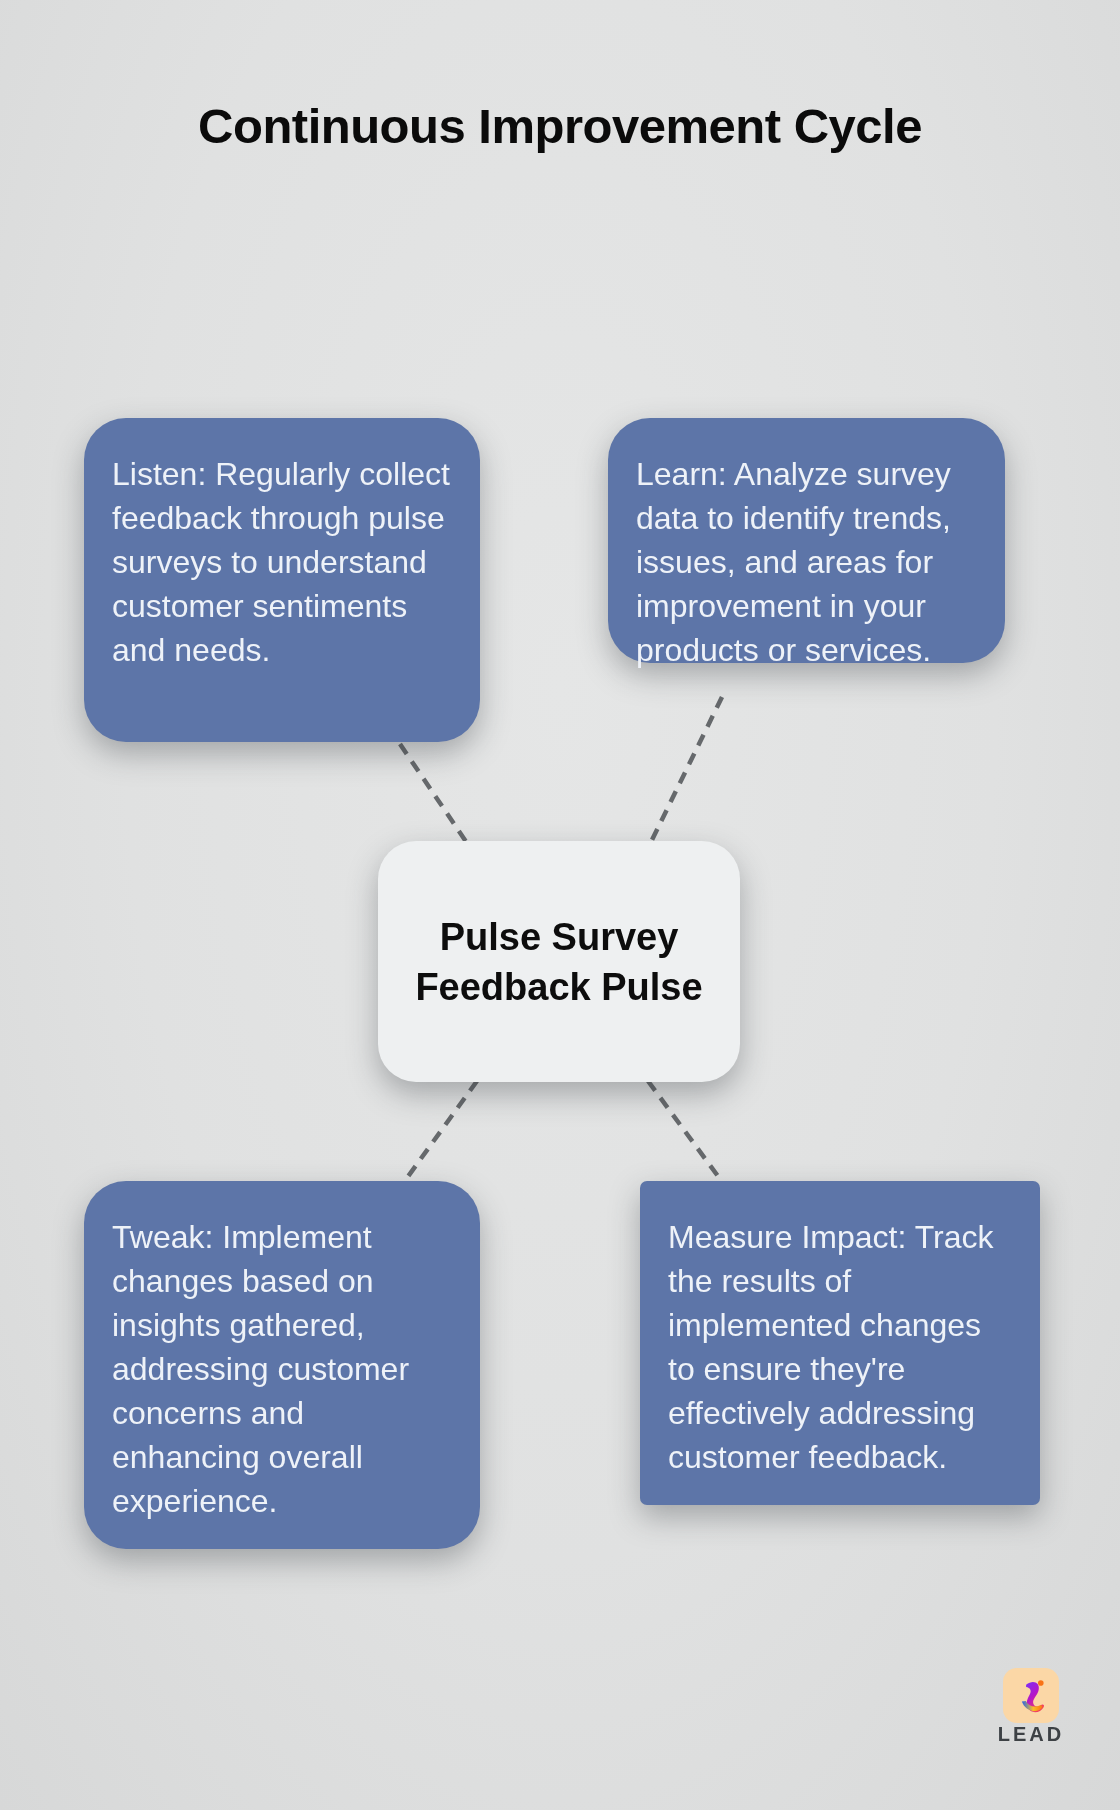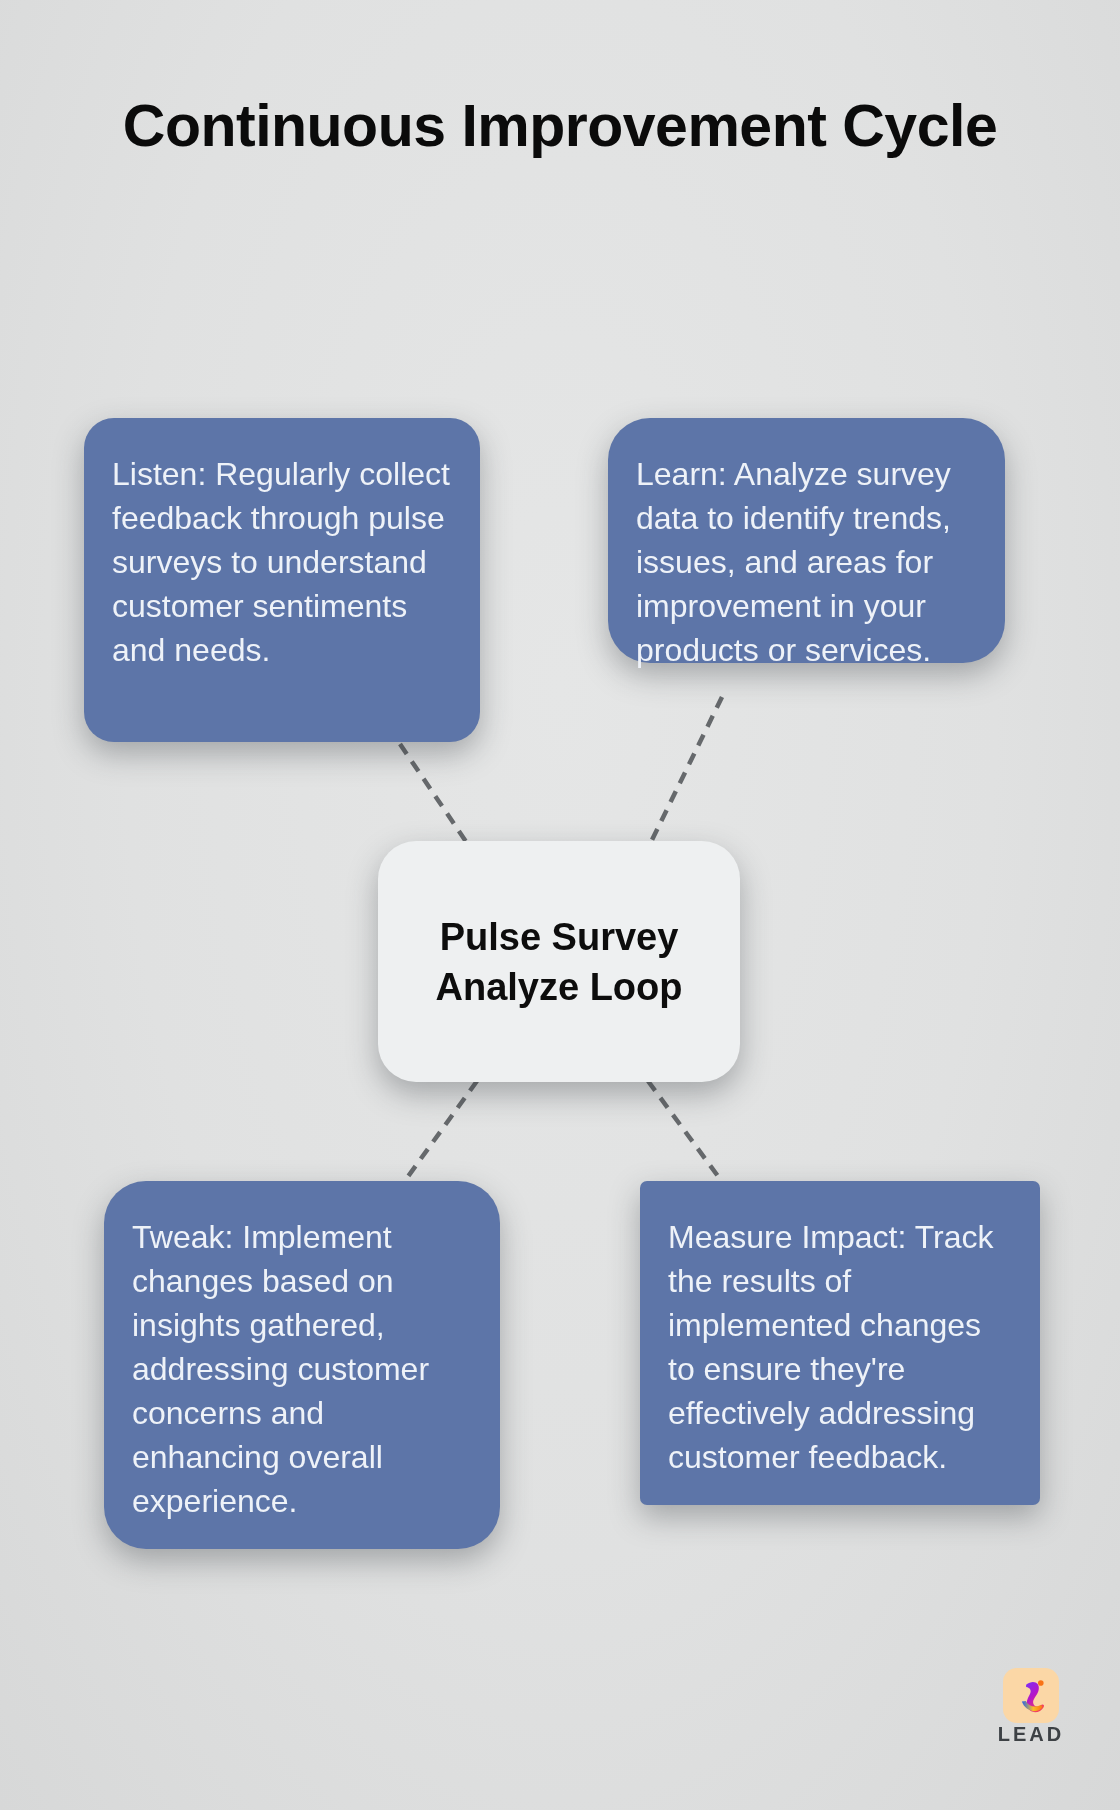--- a/index.html
+++ b/index.html
@@ -16,21 +16,21 @@
     background: radial-gradient(ellipse at 50% 38%, #e5e6e6 0%, #e0e1e1 55%, #d7d8d8 100%);
   }
   .page-title {
     position: absolute;
     top: 88px;
     left: 0;
     right: 0;
     margin: 0 auto;
     max-width: 880px;
     text-align: center;
-    font-size: 59px;
+    font-size: 49px;
     line-height: 77px;
     font-weight: 700;
     letter-spacing: -0.5px;
     color: #0b0b0b;
   }
   .connector-layer {
     position: absolute;
     top: 0;
     left: 0;
     width: 1120px;
@@ -41,23 +41,23 @@
     position: absolute;
     box-sizing: border-box;
     background: #5d75a8;
     border-radius: 42px;
     padding: 34px 28px;
     color: #eef2f8;
     font-size: 32px;
     line-height: 44px;
     box-shadow: 0 12px 30px rgba(50, 55, 60, 0.35);
   }
-  .node-listen  { left: 84px;  top: 418px;  width: 396px; height: 324px; border-radius: 30px; }
+  .node-listen  { left: 84px;  top: 418px;  width: 396px; height: 324px; }
   .node-learn   { left: 608px; top: 418px;  width: 397px; height: 245px; }
-  .node-tweak   { left: 84px;  top: 1181px; width: 396px; height: 368px; margin-left: 20px; }
+  .node-tweak   { left: 84px;  top: 1181px; width: 396px; height: 368px; }
   .node-measure { left: 640px; top: 1181px; width: 400px; height: 324px; border-radius: 7px; }
   .center-node {
     position: absolute;
     left: 378px;
     top: 841px;
     width: 362px;
     height: 241px;
     box-sizing: border-box;
     background: #eef0f1;
     border-radius: 38px;
@@ -113,21 +113,21 @@
 
 <div class="node node-listen">
   <span>Listen: Regularly collect feedback through pulse surveys to understand customer sentiments and needs.</span>
 </div>
 
 <div class="node node-learn">
   <span>Learn: Analyze survey data to identify trends, issues, and areas for improvement in your products or services.</span>
 </div>
 
 <div class="center-node">
-  <span class="center-label">Pulse Survey Analyze Loop</span>
+  <span class="center-label">Pulse Survey Feedback Pulse</span>
 </div>
 
 <div class="node node-tweak">
   <span>Tweak: Implement changes based on insights gathered, addressing customer concerns and enhancing overall experience.</span>
 </div>
 
 <div class="node node-measure">
   <span>Measure Impact: Track the results of implemented changes to ensure they're effectively addressing customer feedback.</span>
 </div>
 

